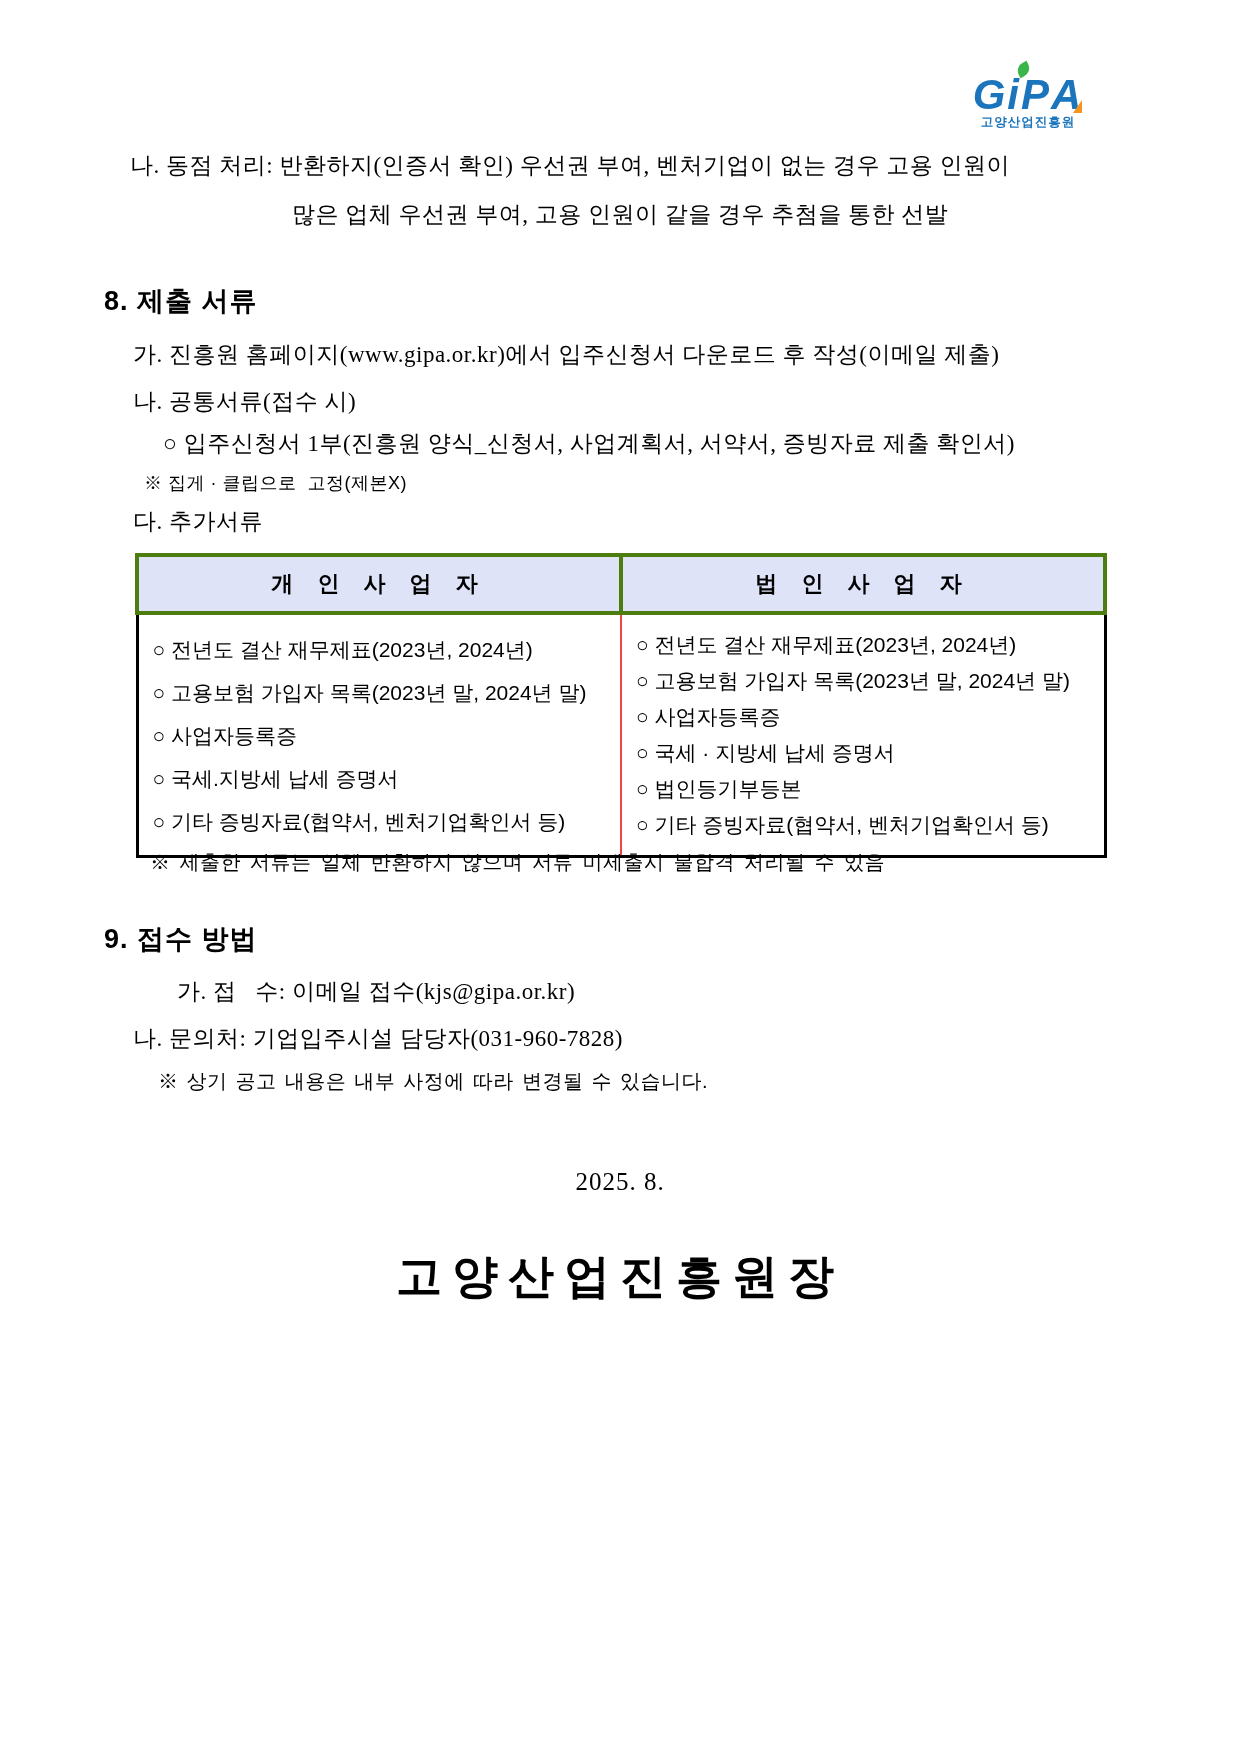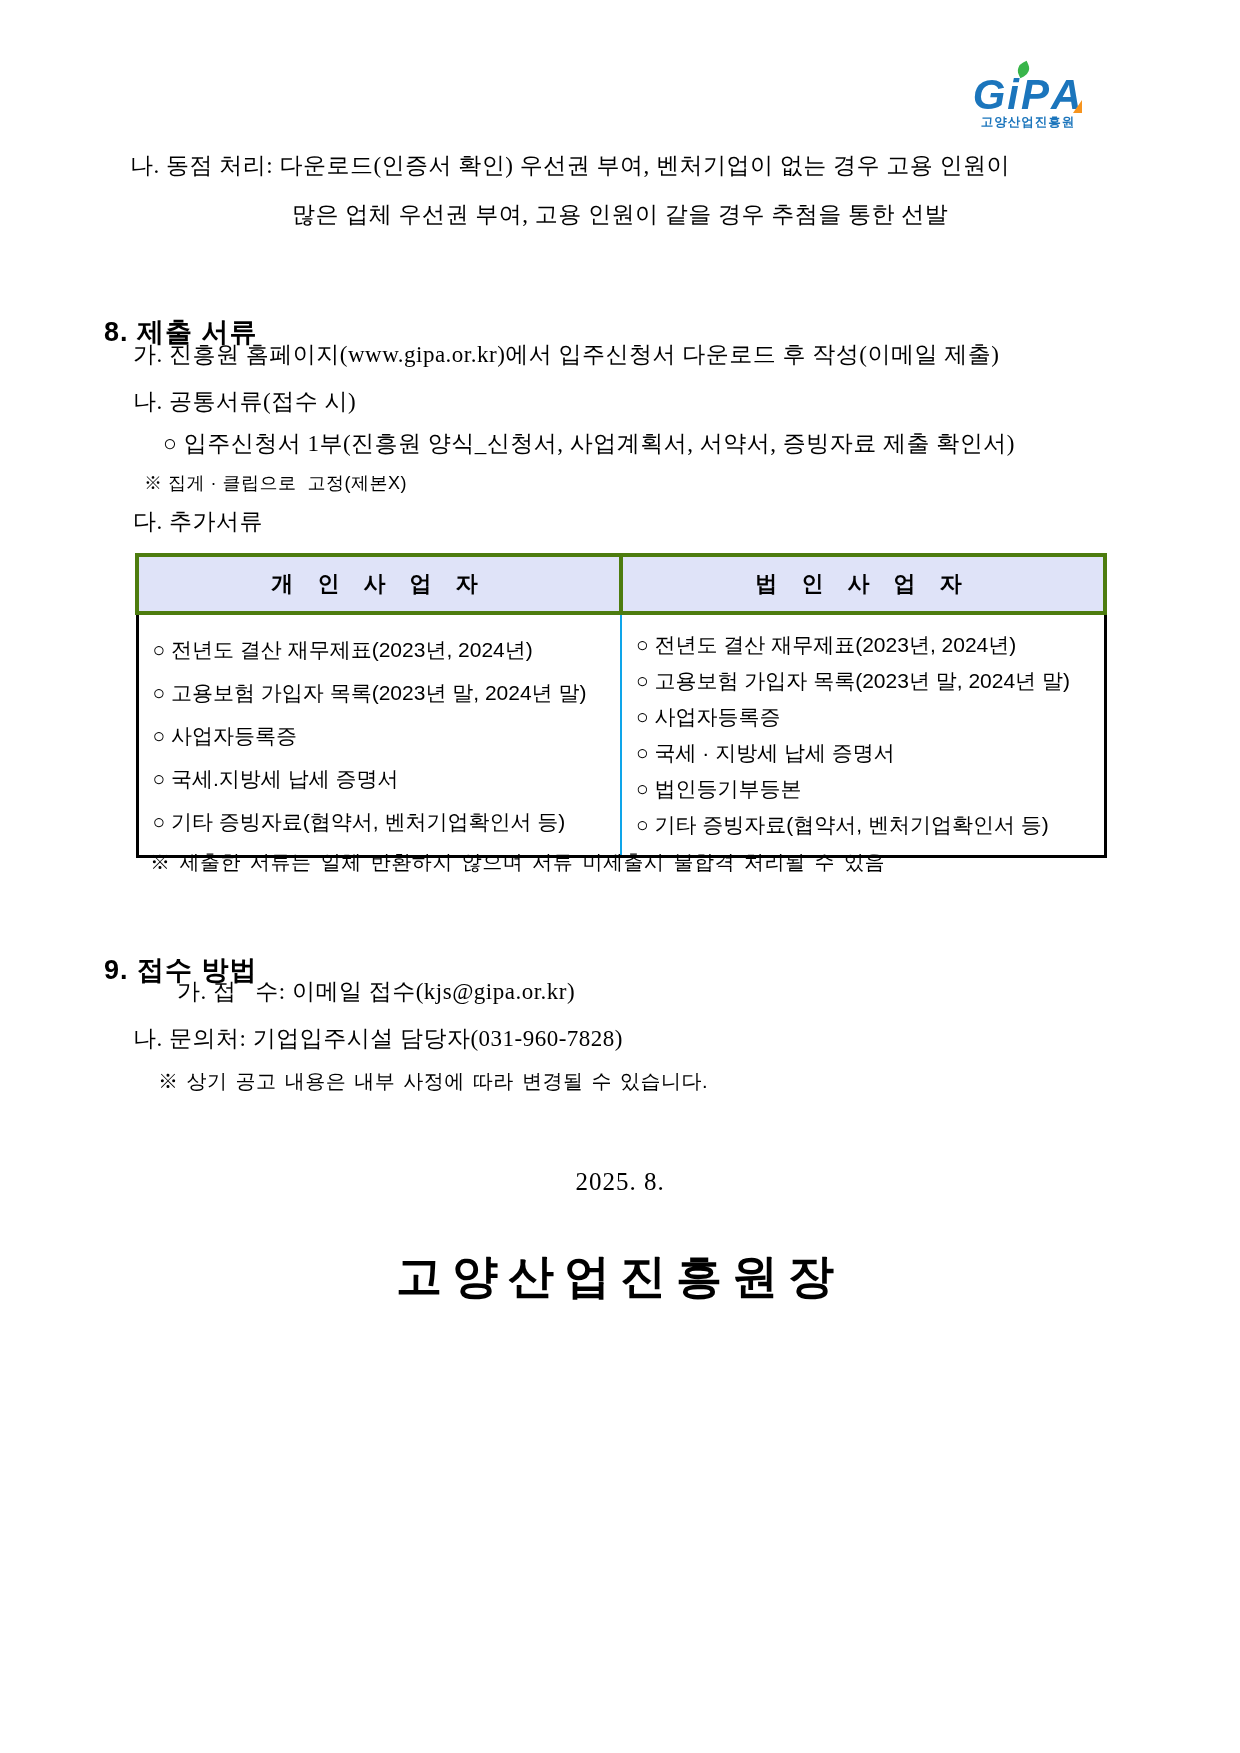--- a/index.html
+++ b/index.html
@@ -4,21 +4,21 @@
 <style>
   html,body{margin:0;padding:0;background:#ffffff;}
   body{width:1240px;height:1753px;font-family:"Liberation Serif",serif;color:#000;}
   .page{position:relative;width:1240px;height:1753px;background:#fff;overflow:hidden;border-radius:25px;}
 
   .serif-line{position:absolute;font-family:"Liberation Serif",serif;font-size:23px;
               white-space:pre-wrap;letter-spacing:0.5px;}
   .sans-note{position:absolute;font-family:"Liberation Sans",sans-serif;font-size:19px;
              white-space:pre-wrap;letter-spacing:0.5px;}
   .sec-heading{position:absolute;font-family:"Liberation Sans",sans-serif;font-weight:700;
-               font-size:27px;letter-spacing:1px;white-space:pre-wrap;margin-top:31px;}
+               font-size:27px;letter-spacing:1px;white-space:pre-wrap;}
 
   
   .logo{position:absolute;top:74px;right:122px;text-align:center;width:180px;}
   .logo-text{position:relative;display:inline-block;font-family:"Liberation Sans",sans-serif;
              font-weight:800;font-style:italic;font-size:42px;line-height:1;
              color:var(--accent-blue,#1b75bc);letter-spacing:2px;}
   .logo-leaf{position:absolute;top:-11px;left:44px;width:13px;height:13px;
              background:var(--accent-green,#39b54a);border-radius:70% 0 70% 0;
              transform:rotate(-25deg);}
   .logo-a{position:relative;display:inline-block;}
@@ -26,21 +26,21 @@
             border-left:9px solid transparent;border-bottom:13px solid var(--accent-orange,#f7941e);}
   .logo-caption{margin-top:-2px;font-family:"Liberation Sans",sans-serif;font-weight:700;
                 font-size:12.5px;color:var(--accent-blue,#1b75bc);letter-spacing:1px;}
 
   
   .doc-table{position:absolute;left:135px;top:553px;width:972px;border-collapse:collapse;
              table-layout:fixed;border:3px solid #000;}
   .doc-table th{background:var(--table-header-bg,#dfe3f8);border:4px solid #4d7c0f;height:52px;
                 font-family:"Liberation Sans",sans-serif;font-size:22px;font-weight:700;
                 letter-spacing:9px;text-align:center;}
-  .doc-table td{border:2px solid #0ea5e9;vertical-align:middle;
+  .doc-table td{border:2px solid #ef4444;vertical-align:middle;
                 padding:12px 6px 12px 14px;font-family:"Liberation Sans",sans-serif;
                 font-size:21px;}
   .cell-items-left .cell-item{line-height:43px;white-space:nowrap;}
   .cell-items-right .cell-item{line-height:36px;white-space:nowrap;}
 
   .centered{position:absolute;left:0;width:100%;text-align:center;}
   .date-line{top:1168px;font-size:25px;font-family:"Liberation Serif",serif;letter-spacing:1px;}
   .signature-line{top:1246px;font-size:46px;font-family:Liberation Mono, monospace;
                   font-weight:600;letter-spacing:10px;}
 </style>
@@ -50,21 +50,21 @@
 <div class="page">
 
   <div class="logo">
     <div class="logo-text">
       <span>G</span><span>i</span><span>P</span><span class="logo-a"><span>A</span><span class="logo-tri"></span></span>
       <span class="logo-leaf"></span>
     </div>
     <div class="logo-caption">고양산업진흥원</div>
   </div>
 
-  <div class="serif-line" style="left:130px;top:150px;">나. 동점 처리: 다운로드(인증서 확인) 우선권 부여, 벤처기업이 없는 경우 고용 인원이</div>
+  <div class="serif-line" style="left:130px;top:150px;">나. 동점 처리: 반환하지(인증서 확인) 우선권 부여, 벤처기업이 없는 경우 고용 인원이</div>
   <div class="serif-line" style="left:292px;top:199px;">많은 업체 우선권 부여, 고용 인원이 같을 경우 추첨을 통한 선발</div>
 
   <div class="sec-heading" style="left:104px;top:283px;">8. 제출 서류</div>
   <div class="serif-line" style="left:133px;top:339px;">가. 진흥원 홈페이지(www.gipa.or.kr)에서 입주신청서 다운로드 후 작성(이메일 제출)</div>
   <div class="serif-line" style="left:133px;top:386px;">나. 공통서류(접수 시)</div>
   <div class="serif-line" style="left:163px;top:428px;">○ 입주신청서 1부(진흥원 양식_신청서, 사업계획서, 서약서, 증빙자료 제출 확인서)</div>
   <div class="sans-note" style="left:144px;top:471px;font-size:18px;">※ 집게 · 클립으로  고정(제본X)</div>
   <div class="serif-line" style="left:133px;top:506px;">다. 추가서류</div>
 
   <table class="doc-table">

